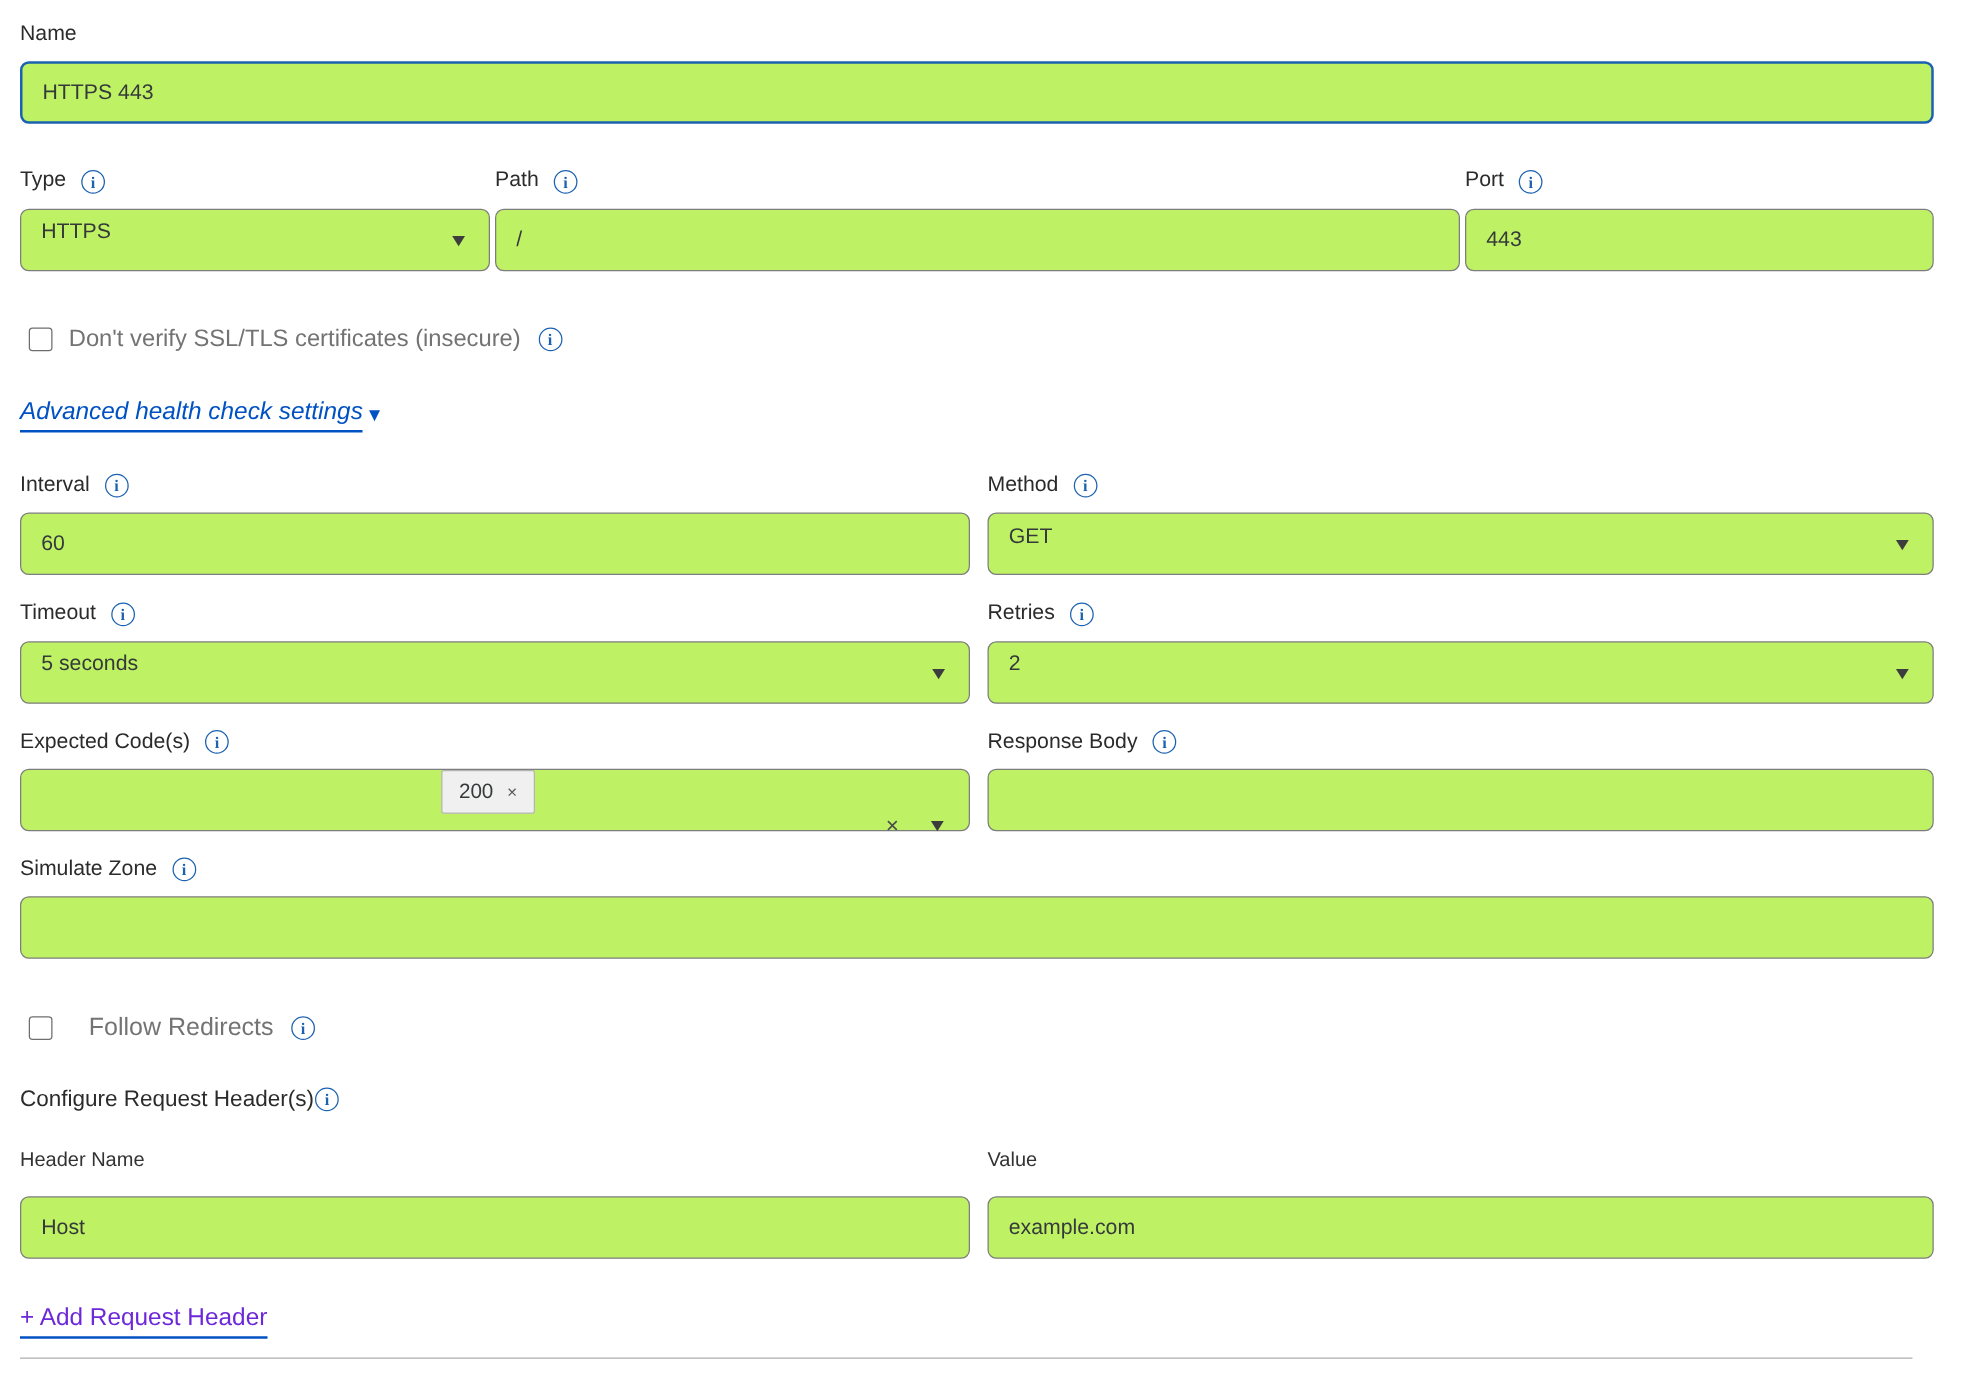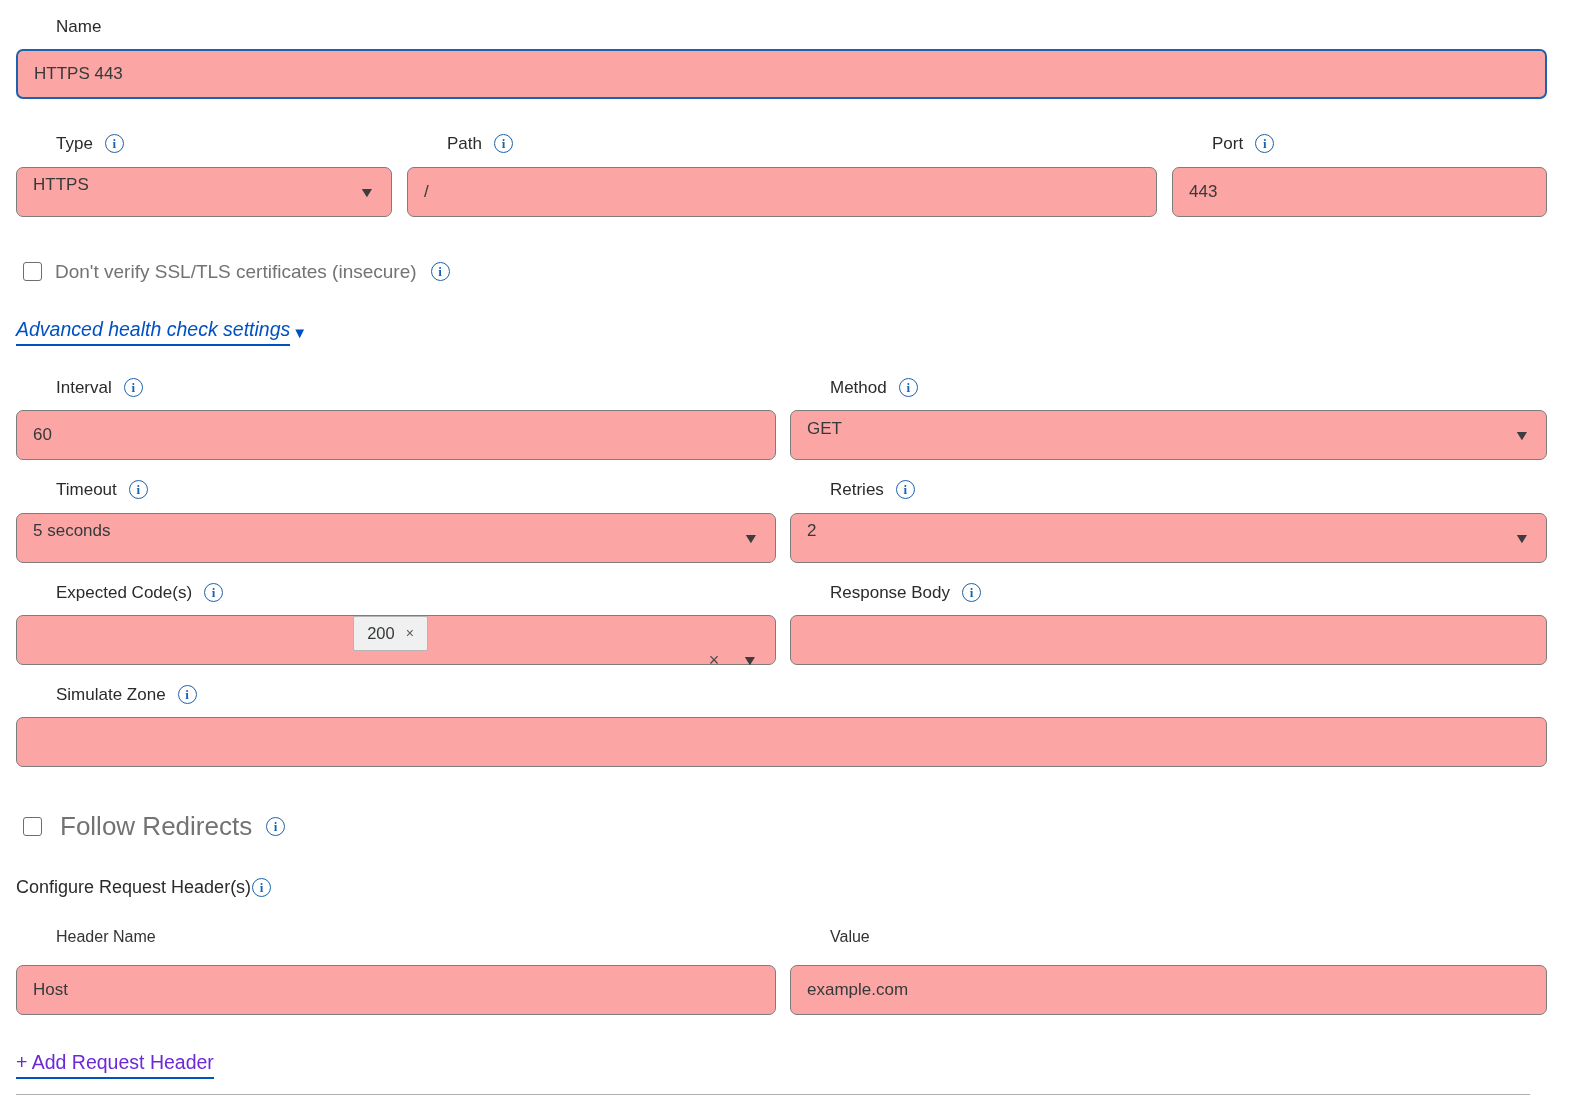--- a/index.html
+++ b/index.html
@@ -6,59 +6,59 @@
   html, body { margin: 0; padding: 0; background: #ffffff; }
   body {
     width: 1570px; height: 1107px;
     font-family: "Liberation Sans", sans-serif;
     color: #2f2f2f;
     overflow: hidden;
   }
   .page { padding: 17px 23px 0 16px; }
 
   .field-label {
-    display: flex; align-items: flex-start; gap: 12px;
+    display: flex; align-items: flex-end; gap: 12px;
     font-size: 17px; color: #2b2b2b;
-    margin-bottom: 12px; line-height: 1.2; margin-left: 40px;
+    margin-bottom: 12px; line-height: 1.2;
   }
   .field-label.small { font-size: 16px; color: #333; margin-bottom: 18px; }
 
   .info-icon {
     width: 19px; height: 19px; flex: 0 0 19px;
     border: 1.7px solid #1b62b0; border-radius: 50%;
     color: #1b62b0;
     display: inline-flex; align-items: center; justify-content: center;
     font-family: "Liberation Serif", serif;
     font-size: 13px; font-weight: bold; line-height: 1;
     cursor: pointer; user-select: none;
   }
 
   input.text-input, .select-box, .multiselect {
     width: 100%; height: 50px;
     border: 1px solid #7d7d7d; border-radius: 7px;
-    background: #fca5a5;
+    background: #bef264;
     font-family: "Liberation Sans", sans-serif;
     font-size: 17px; color: #36393a;
   }
   input.text-input { padding: 0 16px; outline: none; }
   input.text-input.focused { border: 2px solid #1b62b0; }
 
   .select-box {
     position: relative;
     display: flex; align-items: center;
     padding: 0 40px 13px 16px; cursor: pointer;
   }
   .caret {
     position: absolute; right: 17px; top: 50%;
     transform: translateY(-50%) scaleX(1.25);
     font-size: 14px; color: #3d3d3d; line-height: 1;
   }
 
   .row-name { margin-bottom: 35px; }
-  .row-tpp { display: flex; gap: 15px; margin-bottom: 44px; }
+  .row-tpp { display: flex; gap: 4px; margin-bottom: 44px; }
   .col-type { width: 376px; flex: 0 0 376px; }
   .col-path { flex: 1 1 auto; }
   .col-port { width: 375px; flex: 0 0 375px; }
 
   .checkbox-row { display: flex; align-items: center; margin-bottom: 35px; }
   .checkbox {
     width: 19px; height: 19px; flex: 0 0 19px;
     border: 1.6px solid #6e6e6e; border-radius: 3px;
     background: #fff; cursor: pointer; margin-left: 7px;
   }
@@ -90,21 +90,21 @@
     padding: 7px 13px; font-size: 16.5px; color: #36393a;
   }
   .ms-tag .tag-x { color: #5a5a5a; font-size: 14px; cursor: pointer; line-height: 1; }
   .ms-right { margin-left: auto; display: flex; align-items: center; gap: 24px; }
   .ms-clear { color: #4c4c4c; font-size: 18px; cursor: pointer; line-height: 1; }
   .ms-caret { transform: scaleX(1.25); font-size: 14px; color: #3d3d3d; line-height: 1; cursor: pointer; }
 
   .row-simzone { margin-top: 20px; }
   .row-follow { margin-top: 44px; margin-bottom: 0; }
   .row-follow .checkbox { margin-left: 7px; }
-  .row-follow .checkbox-label { margin-left: 18px; font-size: 26px; }
+  .row-follow .checkbox-label { margin-left: 29px; font-size: 20px; }
 
   .section-heading {
     display: flex; align-items: center; gap: 1px;
     font-size: 18px; color: #2b2b2b;
     margin-top: 35px; margin-bottom: 29px;
   }
 
   .add-link-row { margin-top: 36px; }
   .add-link {
     display: inline-block; font-size: 19.5px; color: #6d28d9;

